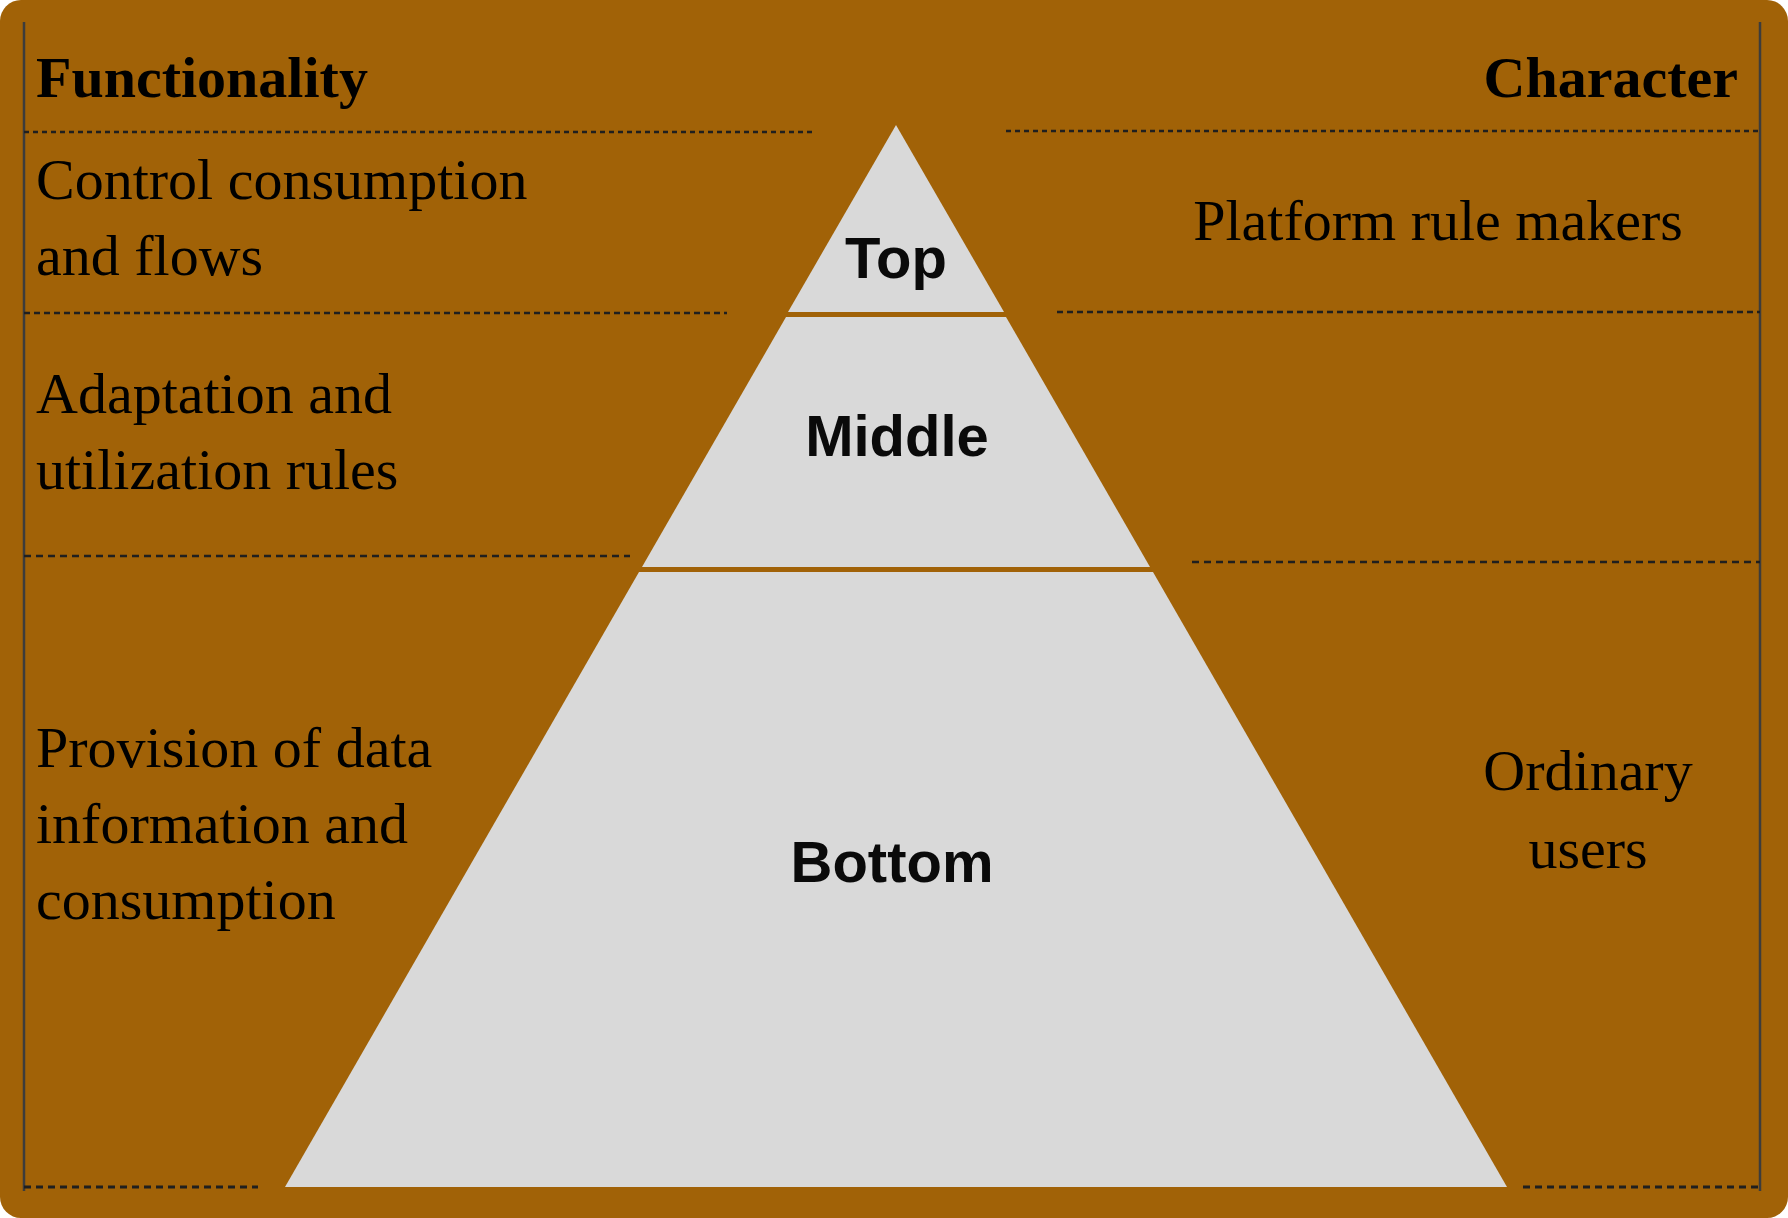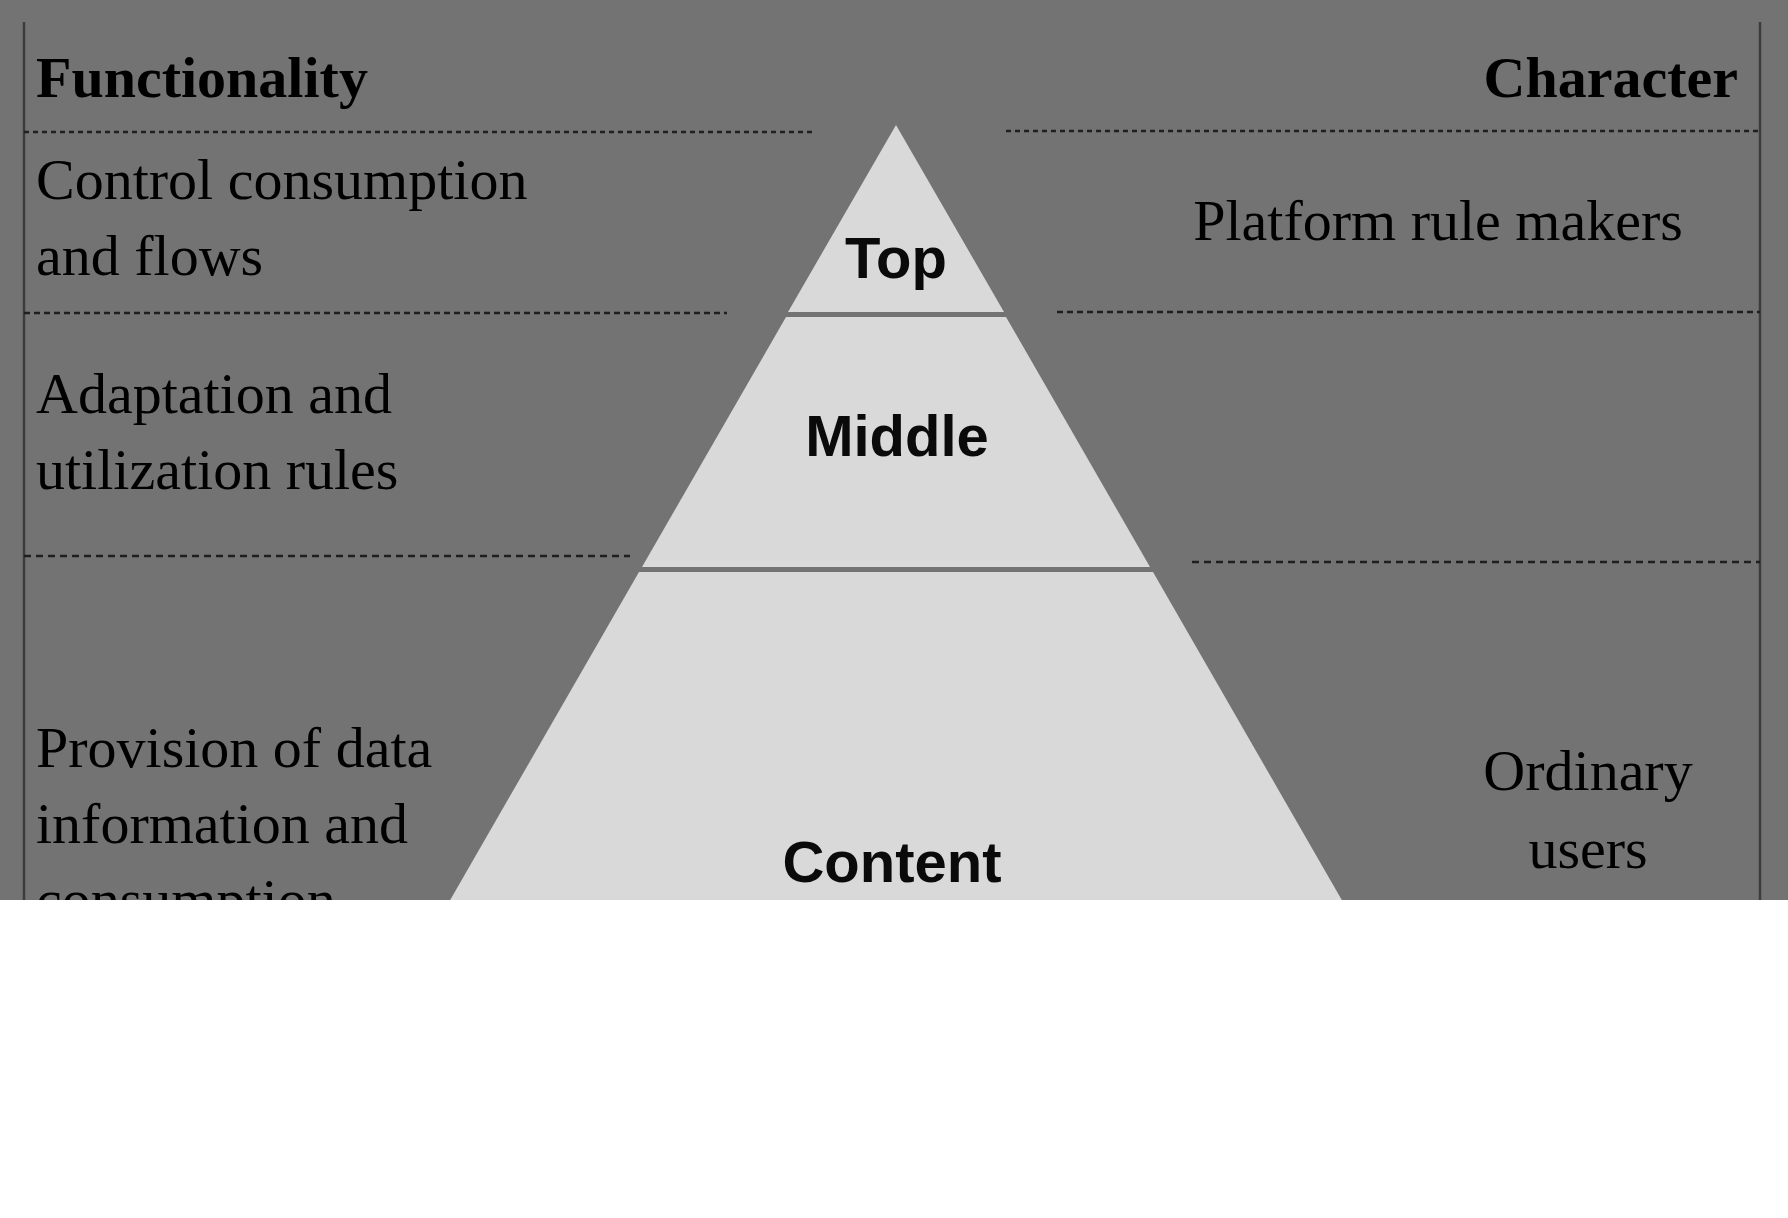--- a/index.html
+++ b/index.html
@@ -3,25 +3,26 @@
 <meta charset="utf-8">
 <style>
   html, body {
     margin: 0;
     padding: 0;
     background: #ffffff;
   }
   .figure {
     position: relative;
     width: 1788px;
-    height: 900px;
-    background: #737373;
+    height: 1218px;
+    background: #a16207;
     overflow: hidden;
     font-family: "Liberation Serif", "DejaVu Serif", serif;
     color: #000000;
+    border-radius: 21px;
   }
   .layer {
     position: absolute;
     inset: 0;
   }
   .txt {
     position: absolute;
     white-space: pre-line;
   }
   .header {
@@ -82,15 +83,15 @@
   <div class="txt rowtext" style="left:36px; top:710px; width:620px;">Provision of data
 information and
 consumption</div>
 
   <div class="txt rowtext centered" style="left:1088px; top:184px; width:700px; line-height:74px;">Platform rule makers</div>
   <div class="txt rowtext centered" style="left:1438px; top:732px; width:300px; line-height:78px;">Ordinary
 users</div>
 
   <div class="level-label" style="left:786px; top:228px;">Top</div>
   <div class="level-label" style="left:787px; top:406px;">Middle</div>
-  <div class="level-label" style="left:782px; top:832px;">Content</div>
+  <div class="level-label" style="left:782px; top:832px;">Bottom</div>
 
 </div>
 
 </body></html>

